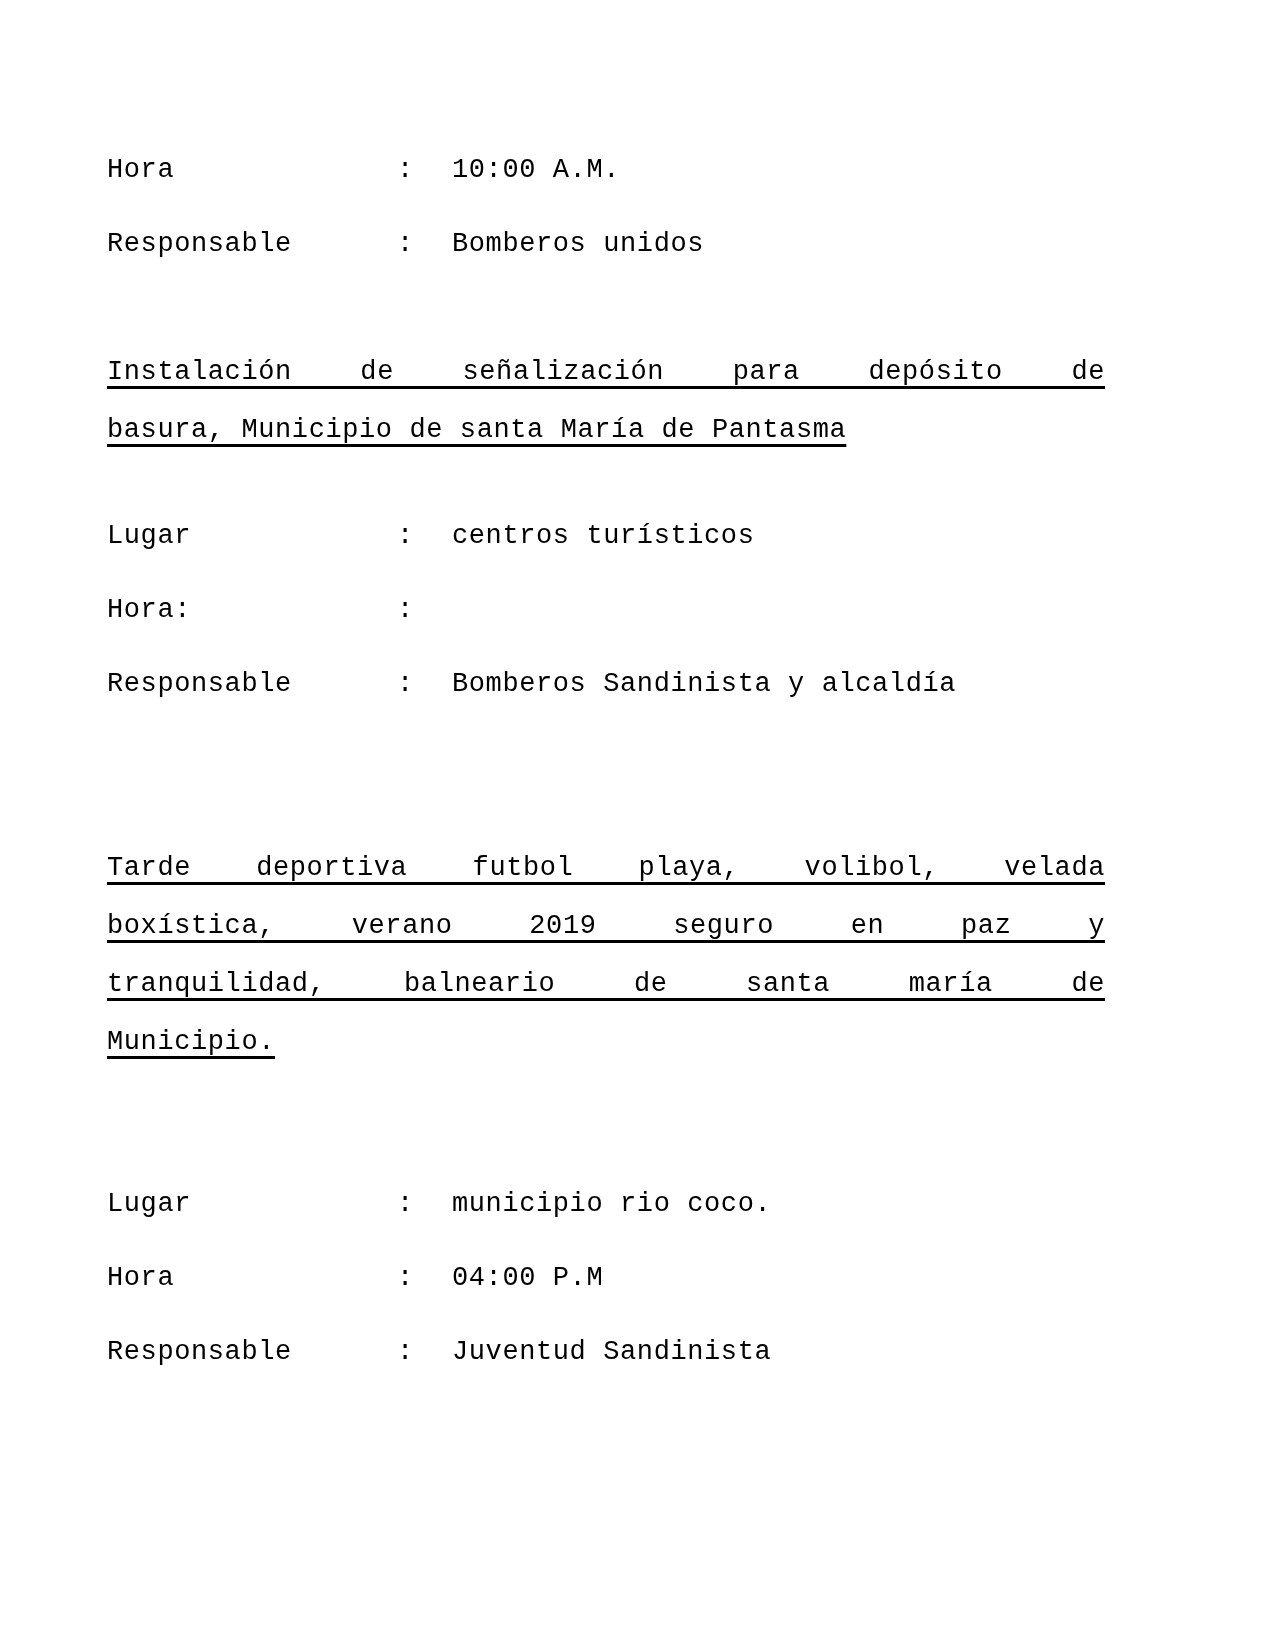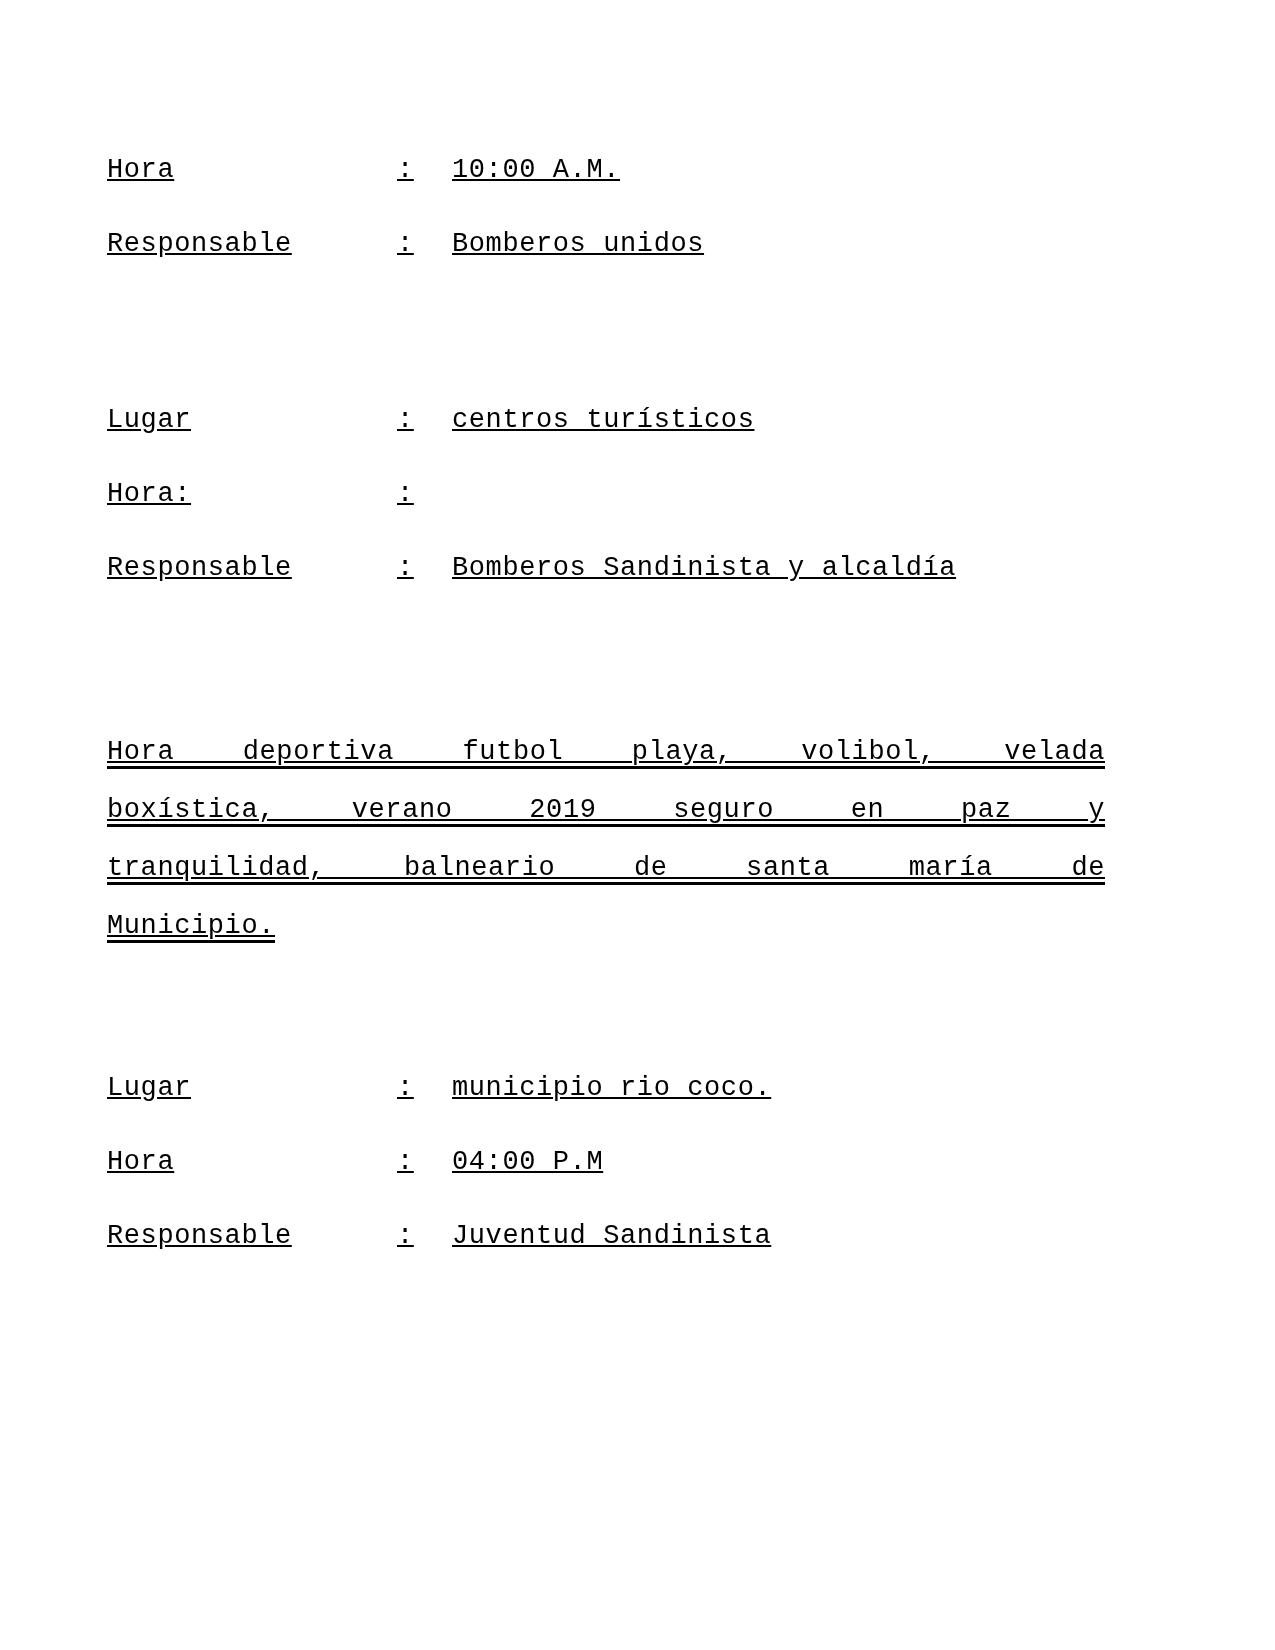--- a/index.html
+++ b/index.html
@@ -17,21 +17,20 @@
     overflow: hidden;
     font-family: "Liberation Mono", "DejaVu Sans Mono", monospace;
     color: #000000;
   }
 
   .content {
     position: absolute;
     left: 107px;
     top: 133px;
     width: 998px;
-    text-decoration: underline;
   }
 
   
   .kv-row {
     display: flex;
     align-items: baseline;
     font-size: 27px;
     line-height: 74px;
     letter-spacing: 0.6px;
     white-space: pre;
@@ -88,20 +87,24 @@
     </div>
 
     <div class="kv-row">
       <span class="kv-label">Responsable</span>
       <span class="kv-colon">:</span>
       <span class="kv-value">Bomberos unidos</span>
     </div>
 
     <div class="gap-md"></div>
 
+    <div class="heading">
+      <span class="line">Instalación de señalización para depósito de</span>
+      <span class="line last">basura, Municipio de santa María de Pantasma</span>
+    </div>
 
     <div class="gap-sm"></div>
 
     <div class="kv-row">
       <span class="kv-label">Lugar</span>
       <span class="kv-colon">:</span>
       <span class="kv-value">centros turísticos</span>
     </div>
 
     <div class="kv-row">
@@ -111,21 +114,21 @@
 
     <div class="kv-row">
       <span class="kv-label">Responsable</span>
       <span class="kv-colon">:</span>
       <span class="kv-value">Bomberos Sandinista y alcaldía</span>
     </div>
 
     <div class="gap-xl"></div>
 
     <div class="heading">
-      <span class="line">Hora deportiva futbol playa, volibol, velada</span>
+      <span class="line">Tarde deportiva futbol playa, volibol, velada</span>
       <span class="line">boxística, verano 2019 seguro en paz y</span>
       <span class="line">tranquilidad, balneario de santa maría de</span>
       <span class="line last">Municipio.</span>
     </div>
 
     <div class="gap-lg"></div>
 
     <div class="kv-row">
       <span class="kv-label">Lugar</span>
       <span class="kv-colon">:</span>

